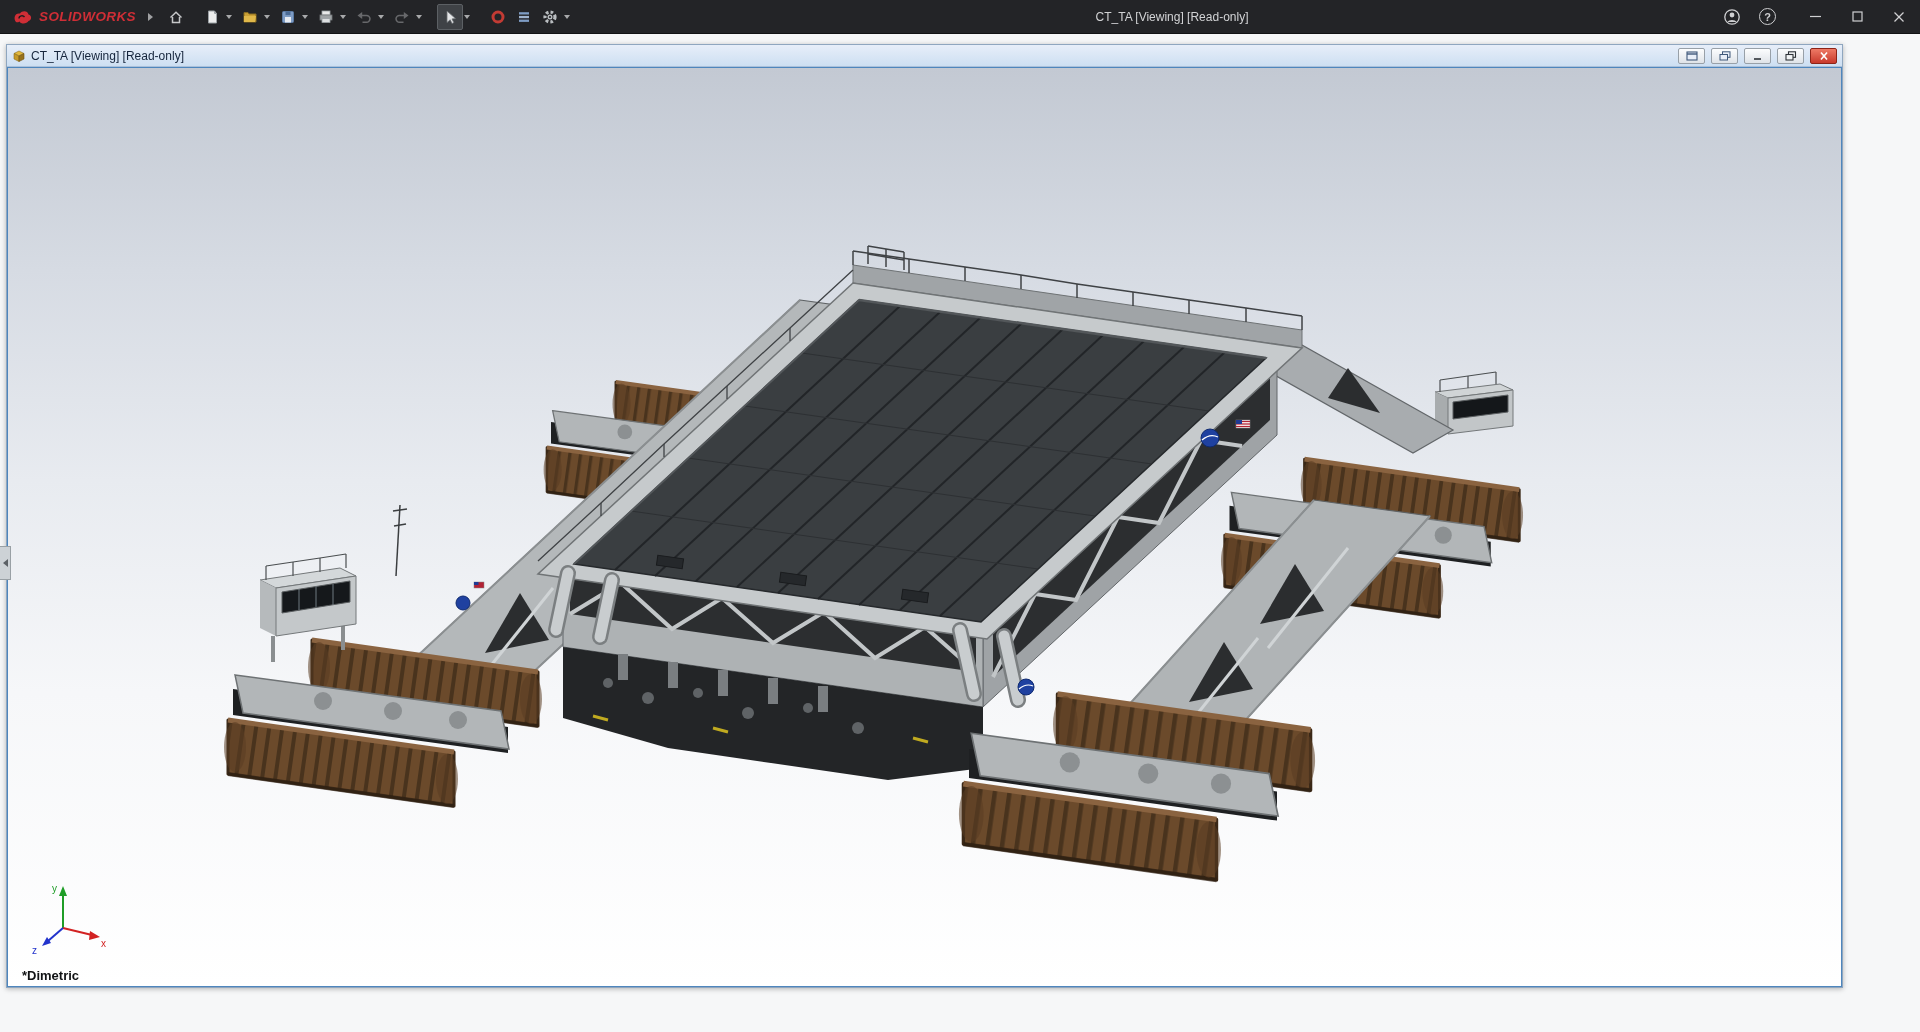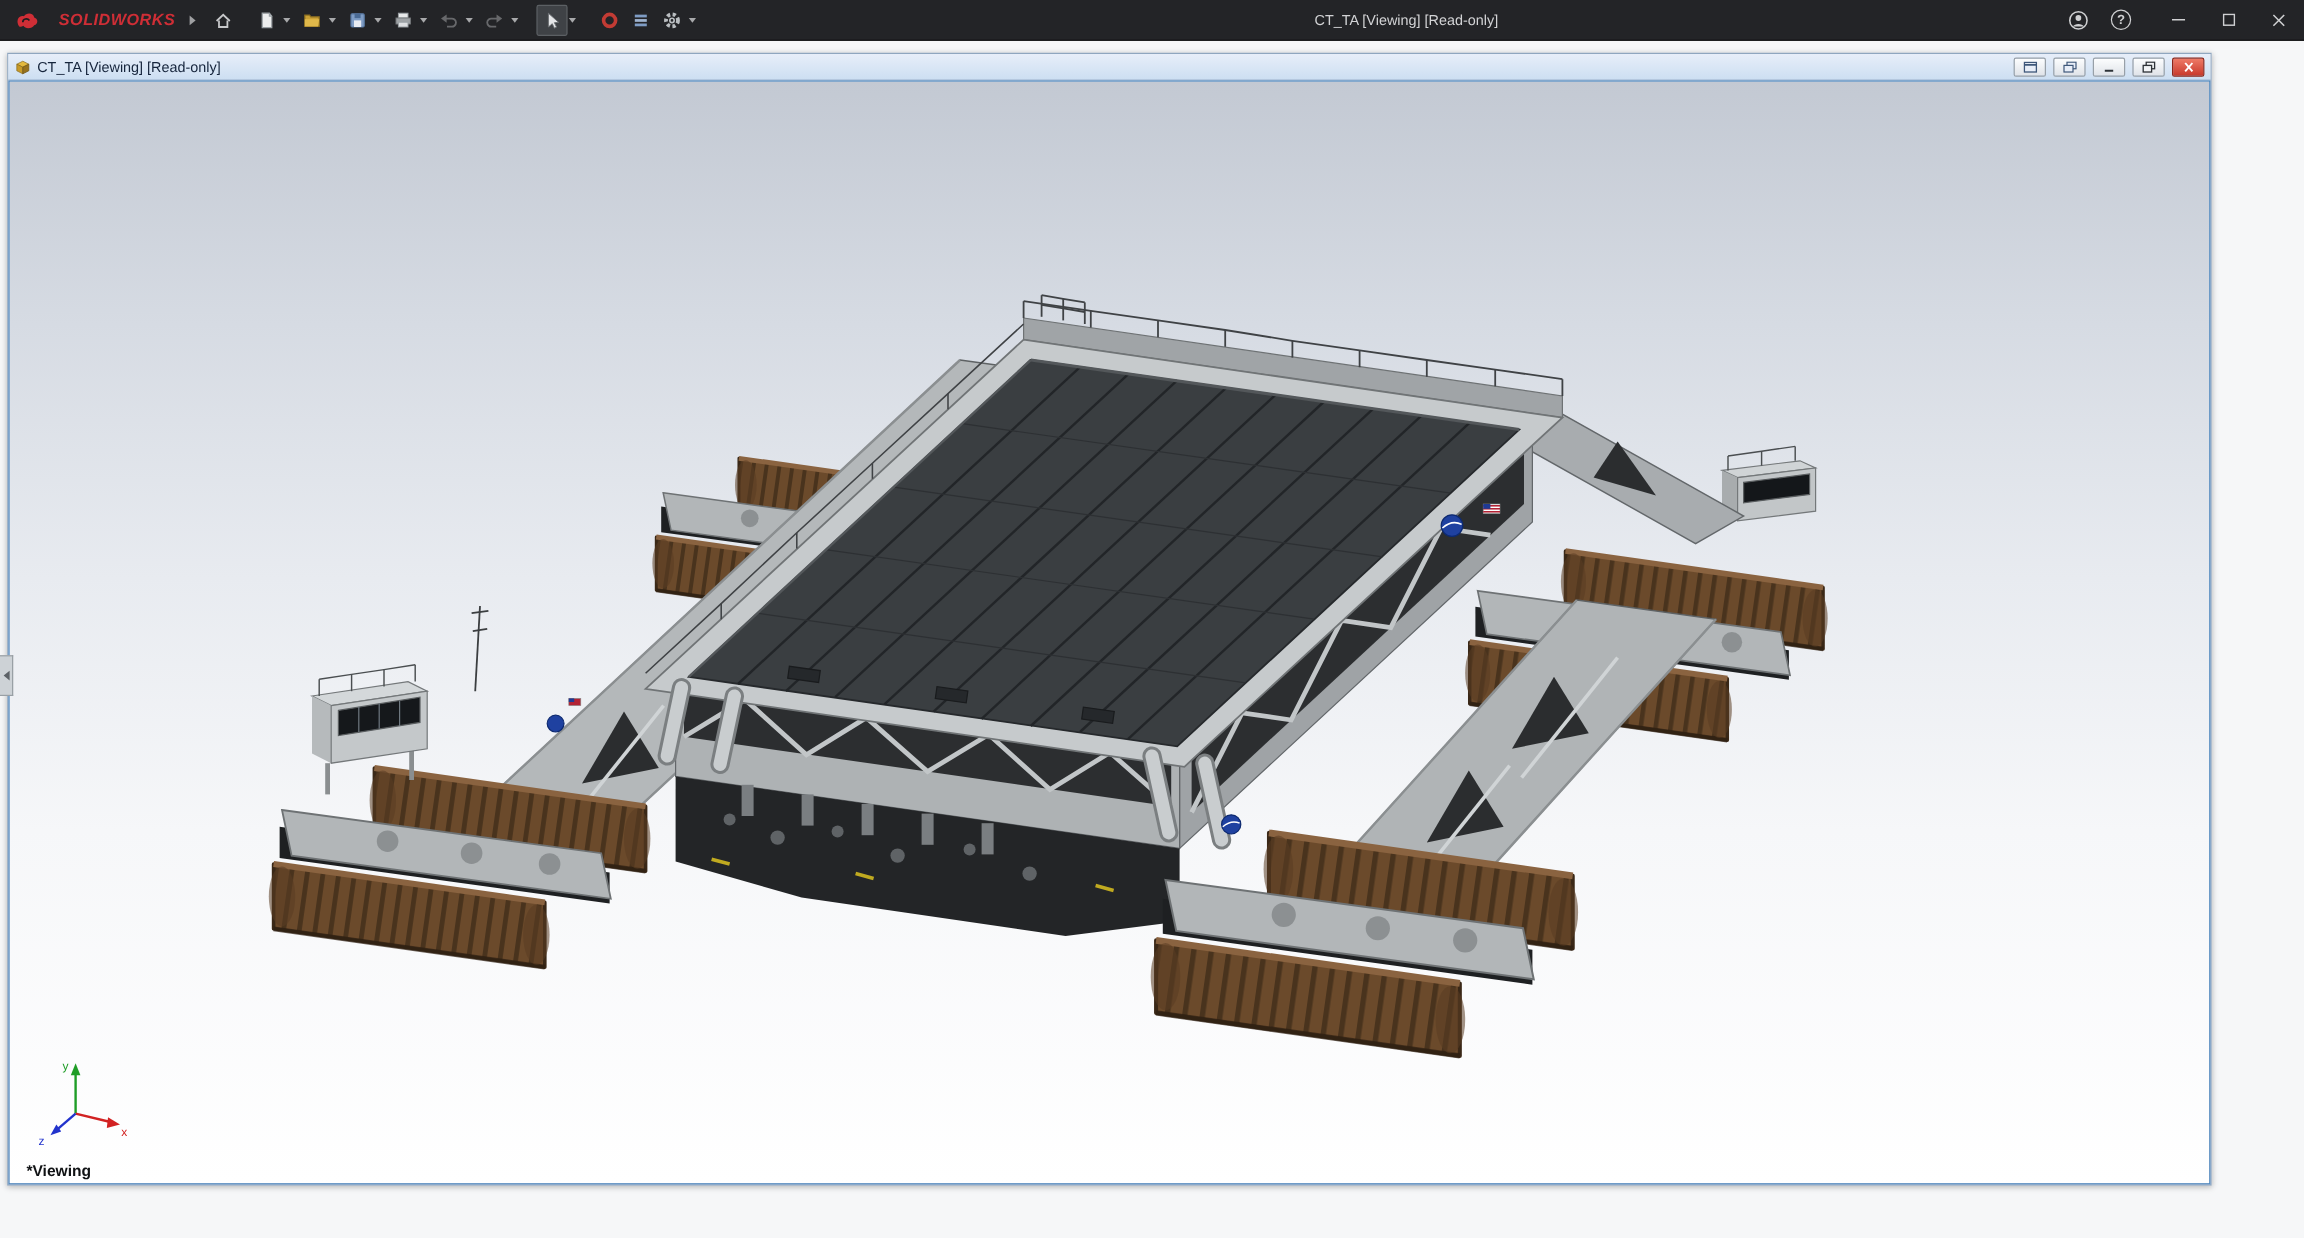--- a/index.html
+++ b/index.html
@@ -7,21 +7,21 @@
     --doc-title-from:#e7eef9; --doc-title-to:#cddff2; --doc-border:#4e86bd;
     --viewport-top:#c3c9d3; --viewport-mid:#e8ebf0; --viewport-bottom:#ffffff;
   }
   *{margin:0;padding:0;box-sizing:border-box;}
   html,body{width:1920px;height:1032px;overflow:hidden;font-family:"Liberation Sans",sans-serif;}
   body{background:#f6f7f8;position:relative;}
 
   
   #titlebar{position:absolute;left:0;top:0;width:1920px;height:34px;background:var(--titlebar-bg);
     display:flex;align-items:center;border-bottom:1px solid #121315;z-index:50;}
-  .brand{display:flex;align-items:center;gap:15px;padding:0 8px 0 12px;}
+  .brand{display:flex;align-items:center;gap:5px;padding:0 8px 0 12px;}
   .brand-name{font-size:13.5px;font-weight:bold;font-style:italic;color:var(--accent-red);letter-spacing:.4px;}
   .expand-right{width:0;height:0;border-top:4px solid transparent;border-bottom:4px solid transparent;border-left:5px solid #9fa0a2;margin:0 10px 0 4px;}
   .tbtn{width:26px;height:26px;display:flex;align-items:center;justify-content:center;border-radius:2px;position:relative;}
   .tbtn.active{background:#3f4246;border:1px solid #5c6064;}
   .tbtn.disabled{opacity:.42;}
   .caret{width:0;height:0;border-left:3.5px solid transparent;border-right:3.5px solid transparent;border-top:4px solid #a8a9ab;margin:0 5px 0 1px;align-self:center;}
   .tgroup{display:flex;align-items:center;}
   .tspace{width:10px;}
   #app-doc-title{position:absolute;left:1172px;top:0;height:34px;display:flex;align-items:center;transform:translateX(-50%);
     color:#d2d3d5;font-size:12px;white-space:nowrap;}
@@ -468,20 +468,20 @@
           <text x="44" y="824" font-size="10" fill="#1f9d27">y</text>
           <line x1="55" y1="860" x2="84" y2="867" stroke="#d22222" stroke-width="2"></line>
           <polygon points="92,869 82,863 81,872" fill="#d22222"></polygon>
           <text x="93" y="879" font-size="10" fill="#d22222">x</text>
           <line x1="55" y1="860" x2="40" y2="873" stroke="#2233cc" stroke-width="2"></line>
           <polygon points="34,878 43,875 39,869" fill="#2233cc"></polygon>
           <text x="24" y="886" font-size="10" fill="#2233cc">z</text>
         </g>
       </svg>
 
-      <div id="orientation-label">*Viewing</div>
+      <div id="orientation-label">*Dimetric</div>
     </div>
   </div>
 
   <div id="flyout-tab">
     <span class="tri"></span>
   </div>
 </div>
 
 </body></html>

